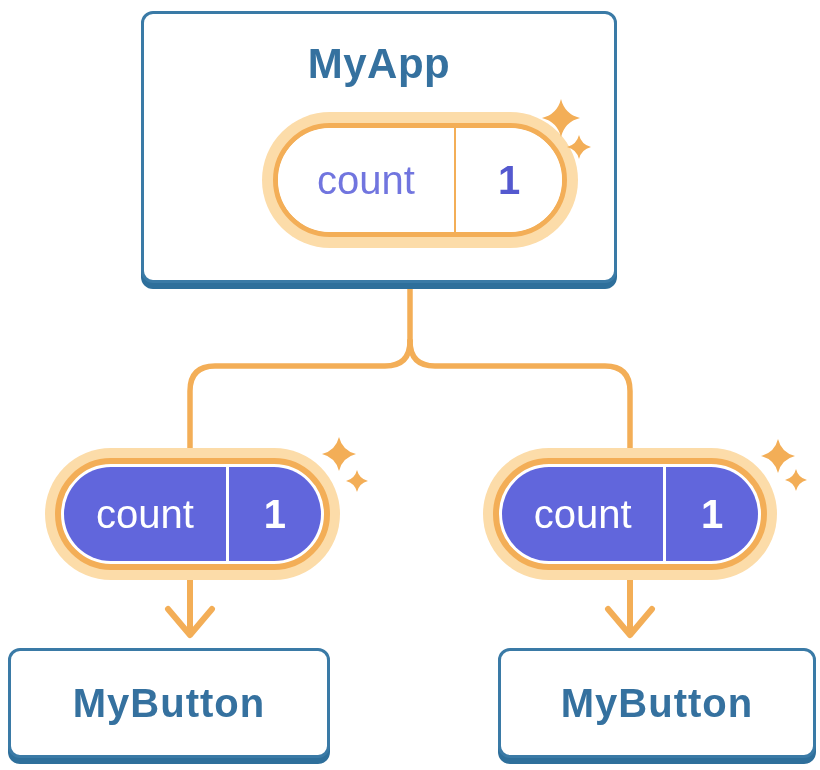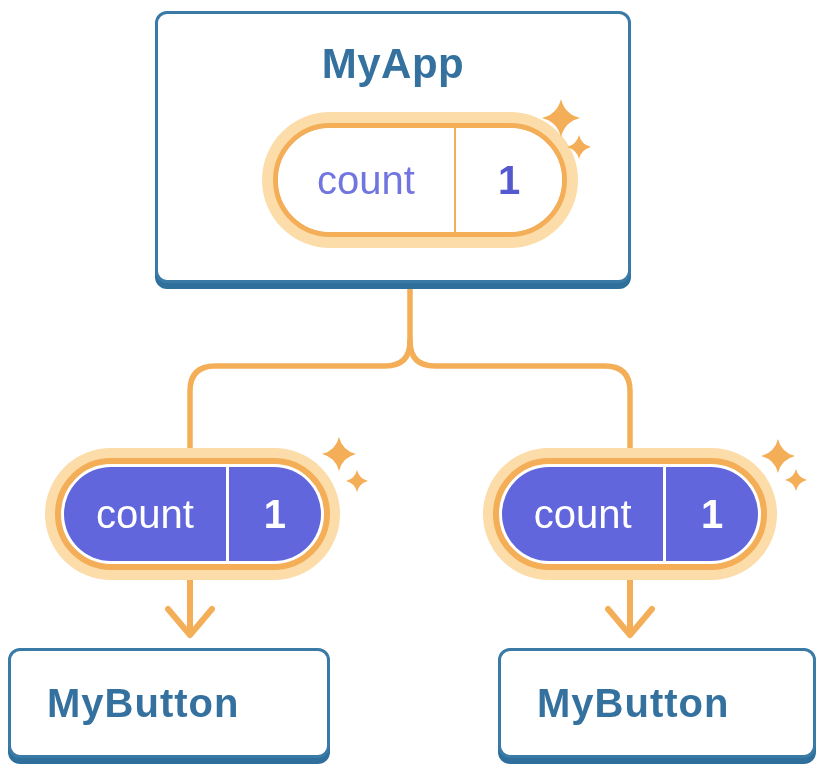--- a/index.html
+++ b/index.html
@@ -22,24 +22,24 @@
   
   .card {
     position: absolute;
     box-sizing: border-box;
     background: #ffffff;
     border: 3px solid #3A7AA6;
     border-radius: 12px;
     box-shadow: 0 6px 0 #2E6F9B;
     z-index: 2;
   }
-  .top-card { left: 155px; top: 11px; width: 476px; height: 272px; }
+  .top-card { left: 141px; top: 11px; width: 476px; height: 272px; }
   .btn-card {
     top: 648px; height: 110px;
-    display: flex; align-items: center; justify-content: flex-start; padding-left: 36px;
+    display: flex; align-items: center; justify-content: center;
   }
   .btn-left  { left: 8px;   width: 322px; }
   .btn-right { left: 498px; width: 318px; }
 
   .card-title {
     margin-top: 26px;
     text-align: center;
     font-size: 42px;
     font-weight: 700;
     letter-spacing: 0.5px;

